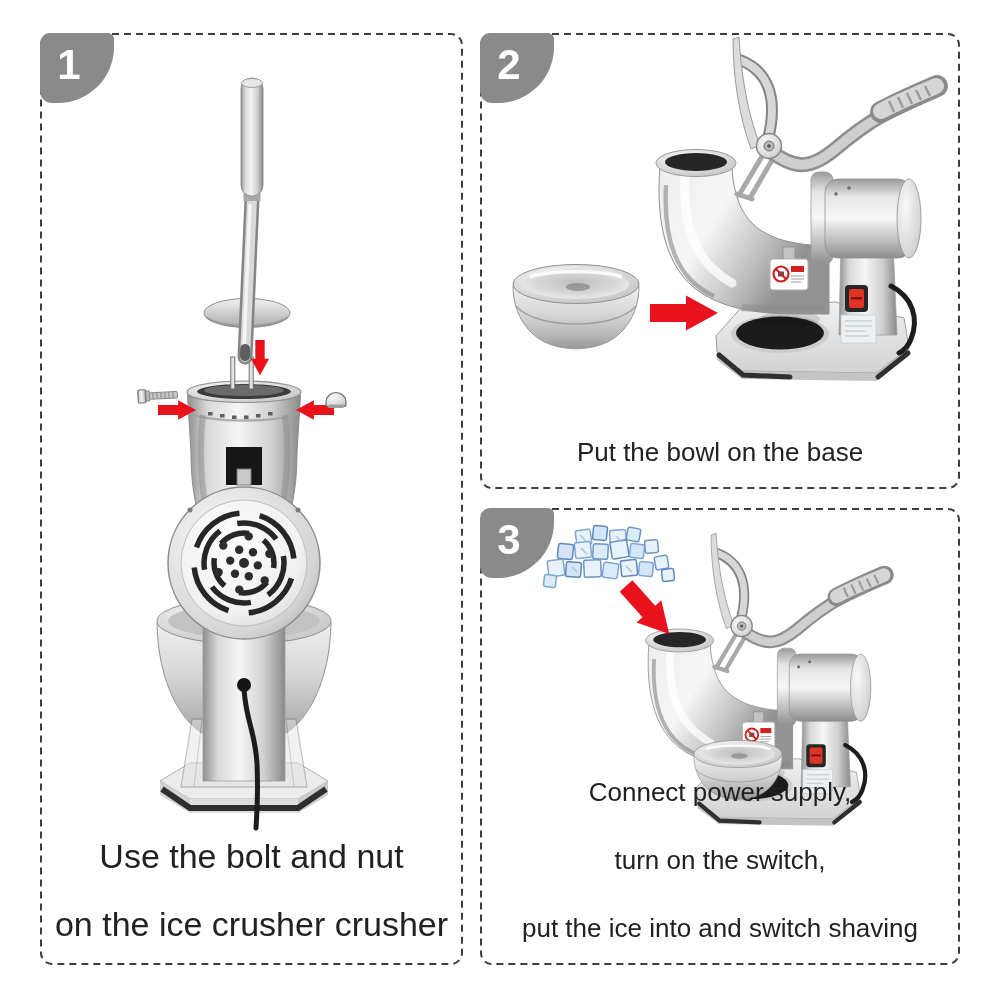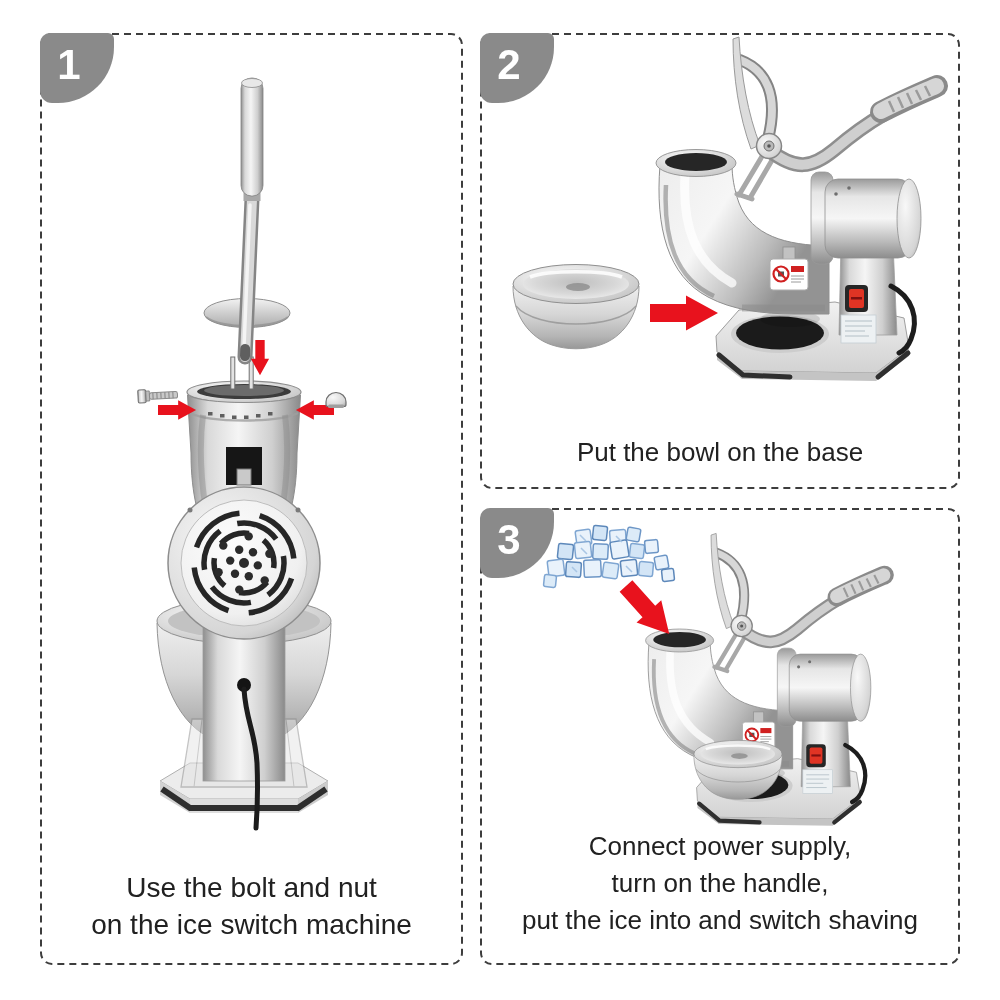--- a/index.html
+++ b/index.html
@@ -8,24 +8,24 @@
   .panel{position:absolute;}
   #panel1{left:40px;top:33px;width:423px;height:932px;}
   #panel2{left:480px;top:33px;width:480px;height:456px;}
   #panel3{left:480px;top:508px;width:480px;height:457px;}
   .border-svg{position:absolute;left:0;top:0;width:100%;height:100%;}
   .illus{position:absolute;left:0;top:0;width:100%;height:100%;}
   .badge{position:absolute;top:0;left:0;width:74px;height:70px;background:#8a8a8a;
          border-radius:10px 6px 56px 12px;display:flex;align-items:center;justify-content:center;}
   .badge-num{color:#ffffff;font-size:42px;font-weight:bold;transform:translate(-8px,-3px);}
   .caption{position:absolute;left:0;right:0;text-align:center;color:#212121;}
-  .cap-line{line-height:37px;}
-  #panel1 .caption{bottom:22px;font-size:28px;}
+  .cap-line{line-height:37px;margin-top:31px;}
+  #panel1 .caption{bottom:22px;font-size:34px;}
   #panel2 .caption{bottom:18px;font-size:26px;}
-  #panel3 .caption{bottom:26px;font-size:26px;}
+  #panel3 .caption{bottom:18px;font-size:26px;}
 </style>
 </head>
 <body>
 
 <div class="canvas">
 
   <svg style="position:absolute;width:0;height:0" aria-hidden="true">
     <defs>
       <linearGradient id="gMetalH" x1="0" y1="0" x2="1" y2="0">
         <stop offset="0" stop-color="#8f8f8f"></stop>
@@ -248,21 +248,21 @@
         <rect x="288" y="371.5" width="16" height="3.5" rx="1.5" fill="#9f9f9f"></rect>
       </g>
     </svg>
 
     <div class="badge">
       <span class="badge-num">1</span>
     </div>
 
     <div class="caption">
       <div class="cap-line">Use the bolt and nut</div>
-      <div class="cap-line">on the ice switch machine</div>
+      <div class="cap-line">on the ice crusher crusher</div>
     </div>
   </section>
 
   <section class="panel" id="panel2">
     <svg class="border-svg" viewBox="0 0 480 456">
       <rect x="1" y="1" width="478" height="454" rx="11" fill="none" stroke="#3d3d3d" stroke-width="2" stroke-dasharray="7 5"></rect>
     </svg>
 
     <svg class="illus" viewBox="0 0 480 456">
       <use href="#machineSide"></use>
@@ -313,18 +313,18 @@
 
       <use href="#arrowRight" transform="translate(146,78) rotate(48) scale(0.95)"></use>
     </svg>
 
     <div class="badge">
       <span class="badge-num">3</span>
     </div>
 
     <div class="caption">
       <div class="cap-line">Connect power supply,</div>
-      <div class="cap-line">turn on the handle,</div>
+      <div class="cap-line">turn on the switch,</div>
       <div class="cap-line">put the ice into and switch shaving</div>
     </div>
   </section>
 
 </div>
 
 </body></html>

